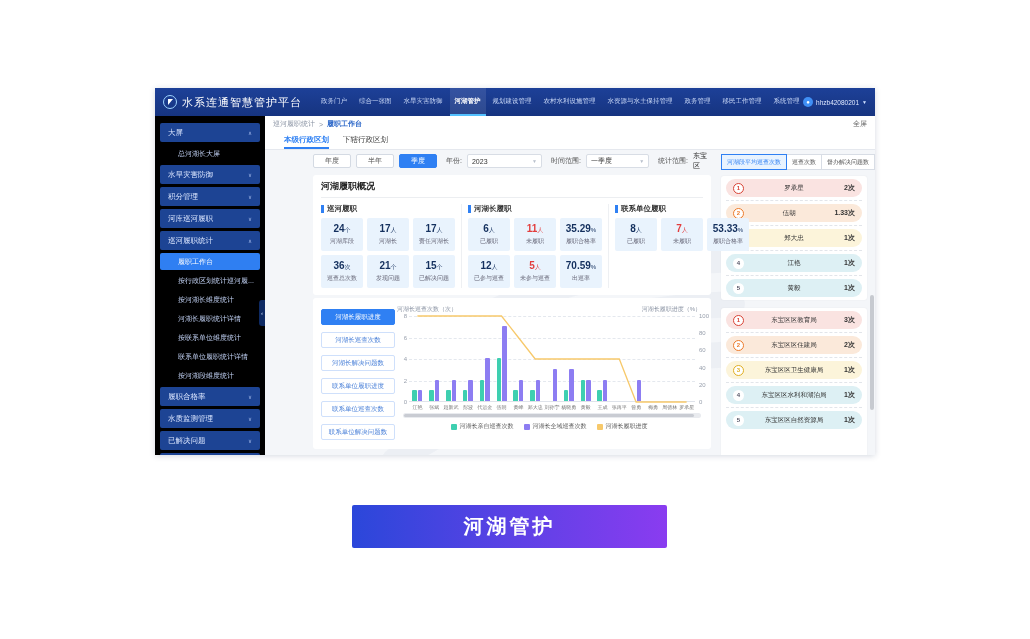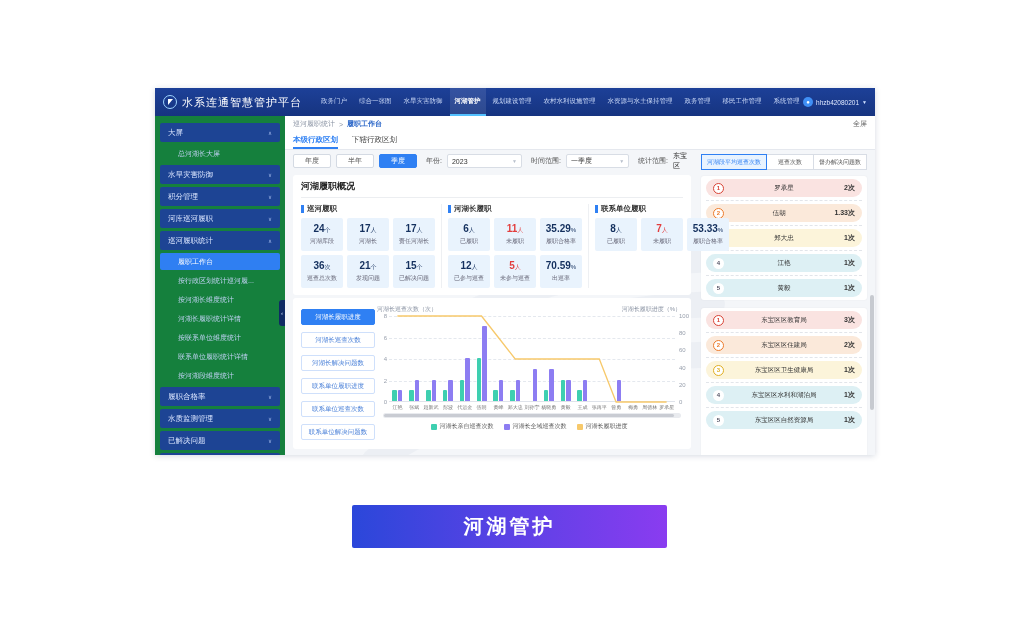--- a/index.html
+++ b/index.html
@@ -26,42 +26,42 @@
   .nav-item.active { color:#fff; font-weight:bold; background:rgba(255,255,255,.10); border-bottom:2px solid #53c1ff; }
   .userbox { display:flex; align-items:center; gap:3px; color:#dfe9ff; font-size:6.5px; flex:none; }
   .avatar { width:10px; height:10px; border-radius:50%; background:#3f8ff5; color:#fff; font-size:6px;
             display:flex; align-items:center; justify-content:center; }
   .caret { font-size:5px; color:#cfe0ff; }
 
   
   .wbody { flex:1; display:flex; min-height:0; }
 
   
-  .sidebar { width:130px; background:#15803d; flex:none; position:relative; padding-top:4px; overflow:hidden; }
+  .sidebar { width:110px; background:#000000; flex:none; position:relative; padding-top:4px; overflow:hidden; }
   .side-parent { margin:3px 5px; height:19px; background:#1d4494; border-radius:2px;
                  display:flex; align-items:center; justify-content:space-between;
                  padding:0 8px; color:#dbe6ff; font-size:7.5px; cursor:pointer; white-space:nowrap; }
   .side-arrow { font-size:5.5px; color:#9fb6e8; }
   .side-child { margin:2px 5px; height:17px; border-radius:2px; display:flex; align-items:center;
                 padding:0 6px 0 18px; color:#c2d2f5; font-size:7px; cursor:pointer; white-space:nowrap; overflow:hidden; }
   .side-child.active { background:#2f7ff2; color:#fff; }
   .side-handle { position:absolute; right:0; top:184px; width:6px; height:26px; background:#0e2a63;
                  border-radius:3px 0 0 3px; color:#cfe0ff; font-size:6px; display:flex; align-items:center; justify-content:center; cursor:pointer; }
 
   
   .rcol { flex:1; display:flex; flex-direction:column; min-width:0; }
   .crumb-row { height:16px; background:#fff; display:flex; align-items:center; padding:0 8px; flex:none; }
   .crumb { font-size:7px; color:#8a93a3; display:flex; gap:4px; align-items:center; }
   .crumb .cur { color:#2a66c8; font-weight:bold; }
   .fullscreen { margin-left:auto; font-size:7px; color:#666; cursor:pointer; }
-  .ltabs { height:18px; background:#fff; border-bottom:1px solid #e5e8ee; display:flex; padding:0 8px; gap:14px; flex:none; }
+  .ltabs { height:18px; background:#fff; border-bottom:1px solid #e5e8ee; display:flex; padding:0 19px; gap:14px; flex:none; }
   .ltab { font-size:7.5px; color:#444; display:flex; align-items:center; cursor:pointer; border-bottom:2px solid transparent; }
   .ltab.active { color:#2f80f3; font-weight:bold; border-bottom:2px solid #2f80f3; }
 
-  .content-row { flex:1; display:flex; min-height:0; overflow:hidden; position:relative; }
+  .content-row { flex:1; display:flex; min-height:0; overflow:hidden; position:relative;margin-left:40px; }
   .main { width:414px; flex:none; display:flex; flex-direction:column; min-height:0; position:relative; }
 
   
   .watermark { position:absolute; left:30px; top:60px; width:430px; height:300px; opacity:.55; pointer-events:none; z-index:0; }
 
   
   .filters { height:22px; display:flex; align-items:center; gap:5px; padding:0 8px; flex:none; position:relative; z-index:1; }
   .pbtn { width:38px; height:14px; font-size:7px; border:1px solid #d4dae3; background:#fff; color:#555;
           border-radius:2px; display:flex; align-items:center; justify-content:center; cursor:pointer; }
   .pbtn.active { background:#2f80f3; border-color:#2f80f3; color:#fff; }

